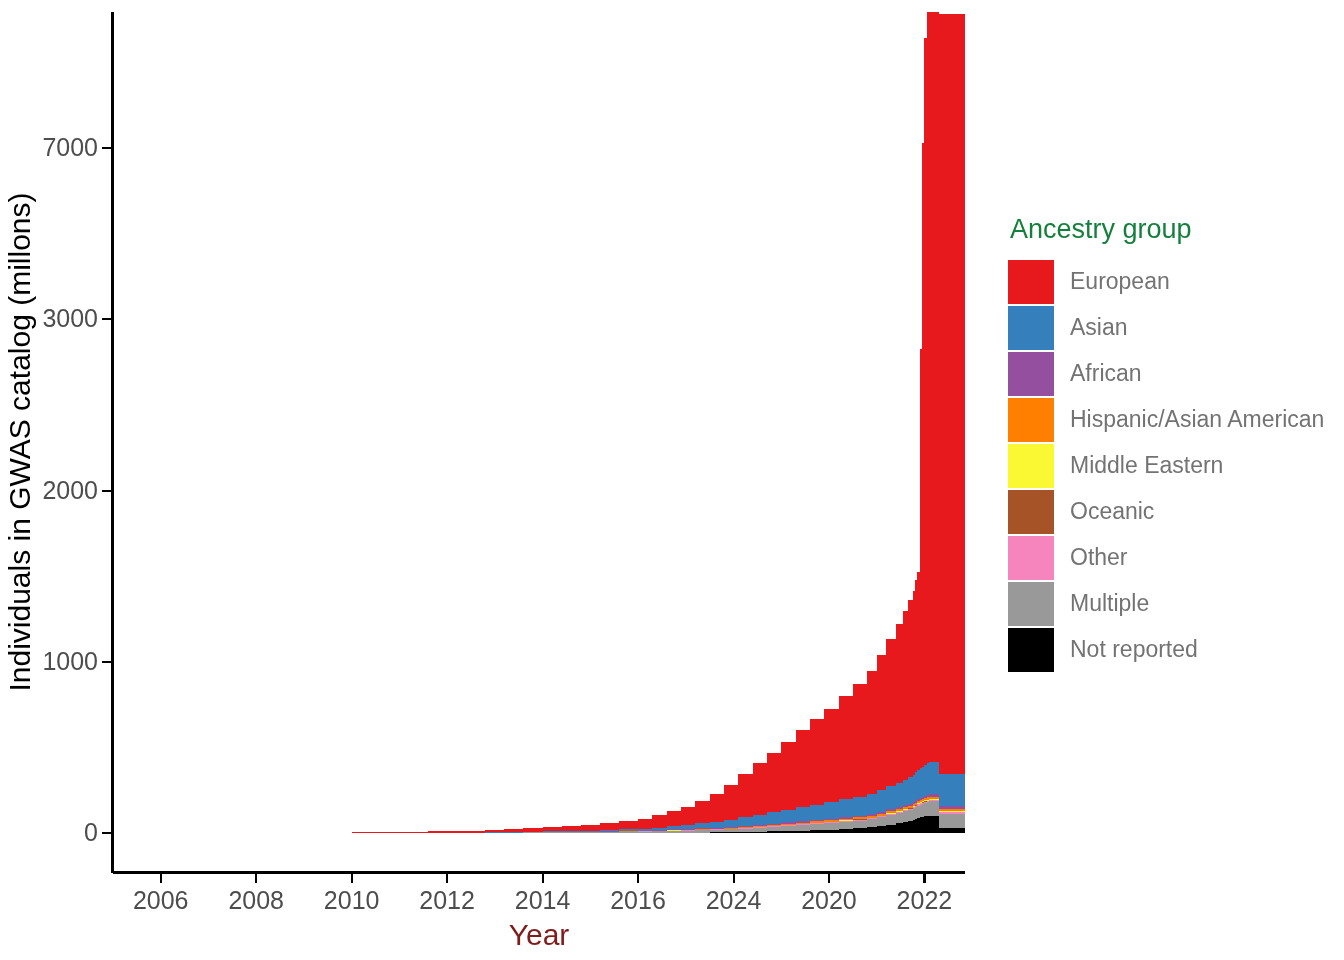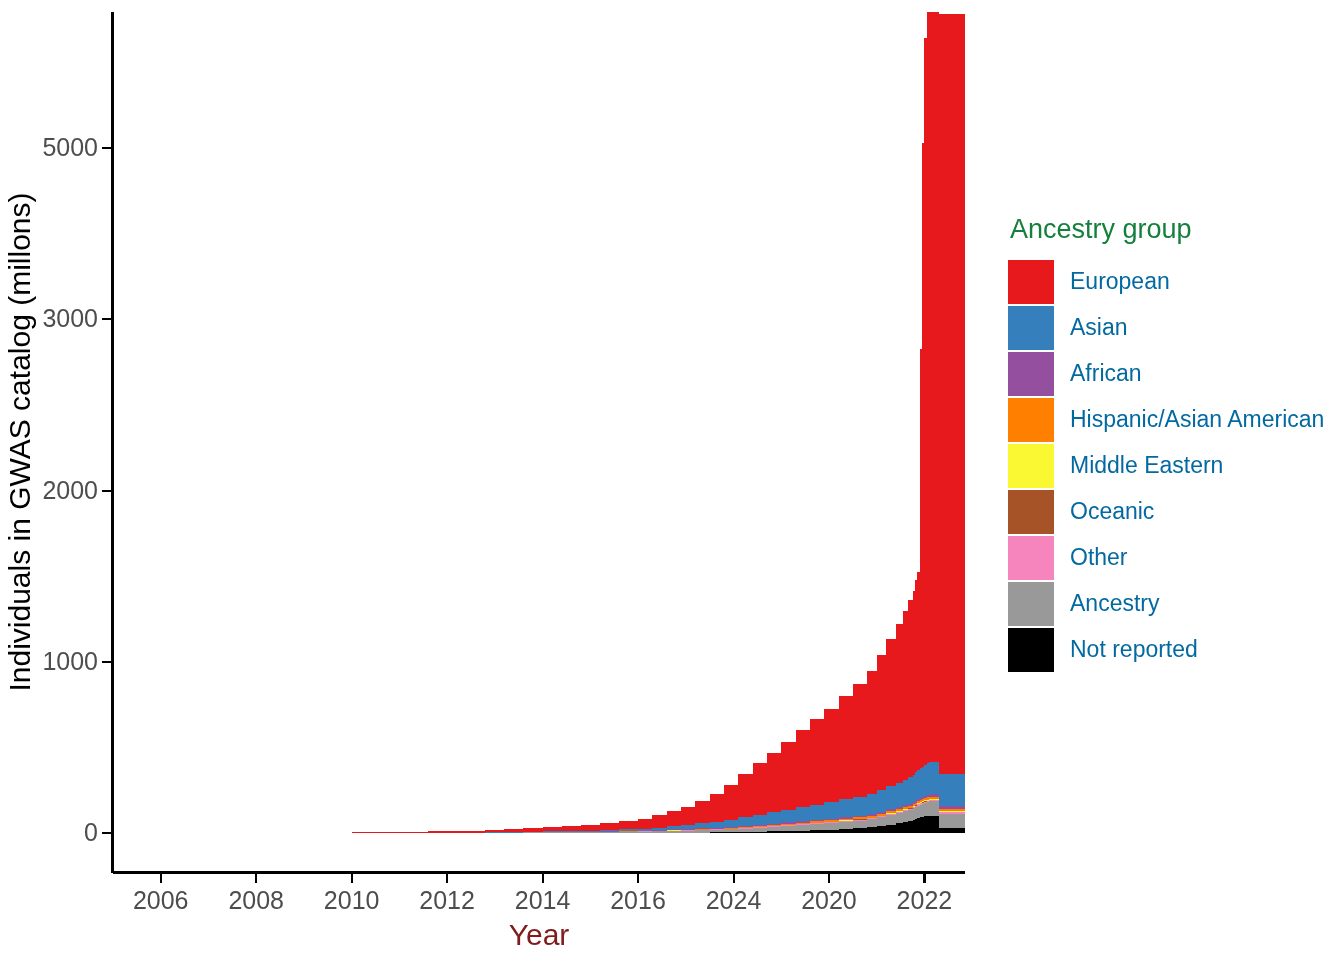--- a/index.html
+++ b/index.html
@@ -151,21 +151,21 @@
     height: 46px;
   }
   .legend-swatch {
     width: 46px;
     height: 44px;
     flex: 0 0 auto;
     margin-right: 16px;
   }
   .legend-label {
     font-size: 23px;
-    color: #0369a1;
+    color: #737373;
     white-space: nowrap;
     line-height: 1;
   }
 </style>
 </head>
 <body>
 
 <div id="figure">
 
   <div id="plot-panel">
@@ -190,21 +190,21 @@
   <div id="y-ticks">
       <div class="y-tick-mark" style="top: 832px;"></div>
       <div class="y-tick-label" style="top: 820px;">0</div>
       <div class="y-tick-mark" style="top: 660.75px;"></div>
       <div class="y-tick-label" style="top: 648.75px;">1000</div>
       <div class="y-tick-mark" style="top: 489.5px;"></div>
       <div class="y-tick-label" style="top: 477.5px;">2000</div>
       <div class="y-tick-mark" style="top: 318.25px;"></div>
       <div class="y-tick-label" style="top: 306.25px;">3000</div>
       <div class="y-tick-mark" style="top: 147px;"></div>
-      <div class="y-tick-label" style="top: 135px;">5000</div>
+      <div class="y-tick-label" style="top: 135px;">7000</div>
     </div>
   <div id="x-ticks">
       <div class="x-tick-mark" style="left: 159.731px;"></div>
       <div class="x-tick-label" style="left: 160.731px;">2006</div>
       <div class="x-tick-mark" style="left: 255.193px;"></div>
       <div class="x-tick-label" style="left: 256.193px;">2008</div>
       <div class="x-tick-mark" style="left: 350.655px;"></div>
       <div class="x-tick-label" style="left: 351.655px;">2010</div>
       <div class="x-tick-mark" style="left: 446.118px;"></div>
       <div class="x-tick-label" style="left: 447.118px;">2012</div>
@@ -249,21 +249,21 @@
         <div class="legend-item">
           <span class="legend-swatch" style="background: rgb(166, 83, 40);"></span>
           <span class="legend-label">Oceanic</span>
         </div>
         <div class="legend-item">
           <span class="legend-swatch" style="background: rgb(247, 133, 189);"></span>
           <span class="legend-label">Other</span>
         </div>
         <div class="legend-item">
           <span class="legend-swatch" style="background: rgb(153, 153, 153);"></span>
-          <span class="legend-label">Ancestry</span>
+          <span class="legend-label">Multiple</span>
         </div>
         <div class="legend-item">
           <span class="legend-swatch" style="background: rgb(0, 0, 0);"></span>
           <span class="legend-label">Not reported</span>
         </div>
       </div>
   </div>
 
 </div>
 

